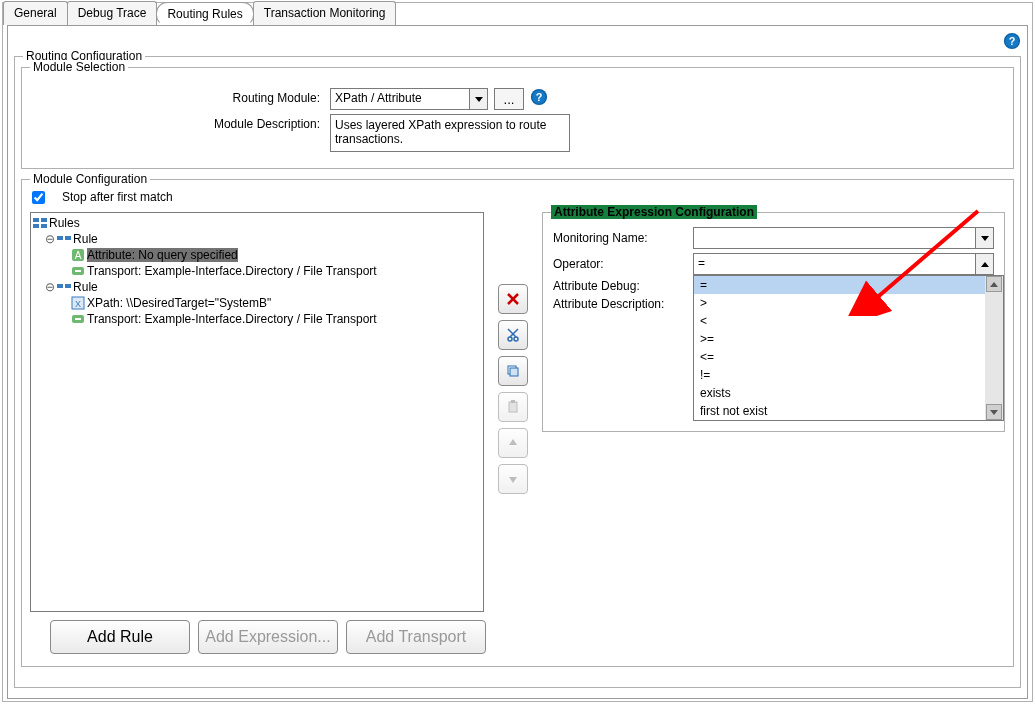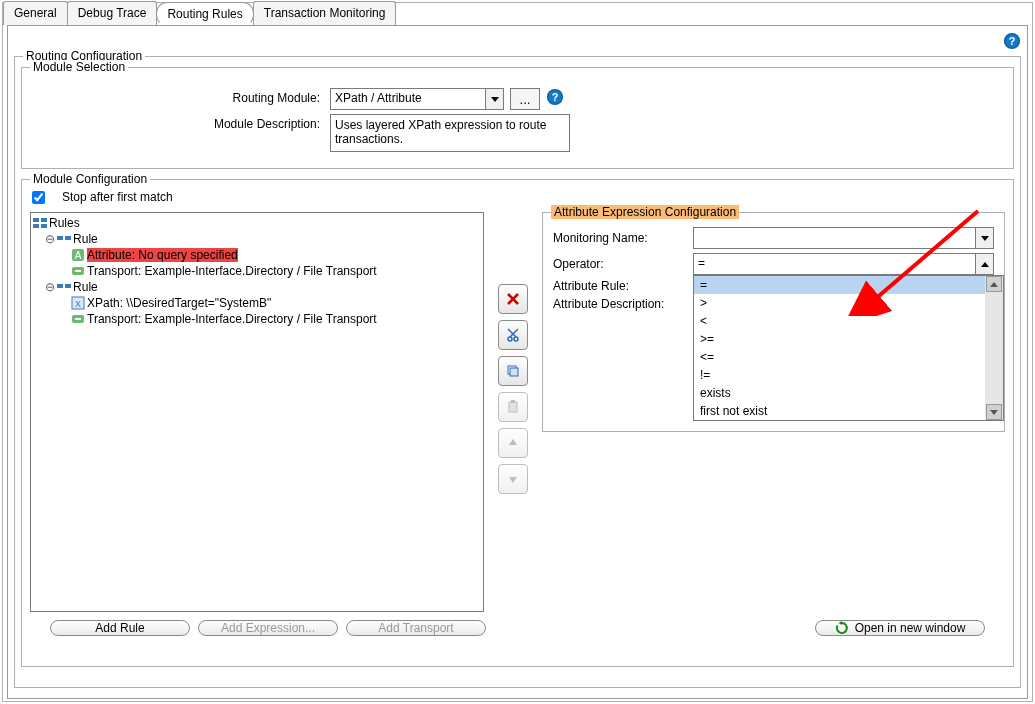--- a/index.html
+++ b/index.html
@@ -92,21 +92,21 @@
   .combo {
     display: inline-flex;
     align-items: stretch;
     height: 22px;
   }
   .combo-input {
     border: 1px solid #7a7a7a;
     background: #fff;
     font-size: 12px;
     padding: 2px 4px;
-    width: 156px;
+    width: 140px;
   }
   .combo-btn {
     border: 1px solid #7a7a7a;
     border-left: none;
     background: #f0f0f0;
     width: 18px;
     display: flex;
     align-items: center;
     justify-content: center;
     cursor: pointer;
@@ -156,21 +156,21 @@
     display: flex;
     align-items: center;
     gap: 2px;
     white-space: nowrap;
     padding: 1px 0;
   }
   .tree-indent-1 { padding-left: 0px; }
   .tree-indent-2 { padding-left: 12px; }
   .tree-indent-3 { padding-left: 38px; }
   .tree-sel {
-    background: #ef4444;
+    background: #737373;
   }
   .node-icon {
     width: 14px; height: 14px; display:inline-block; flex:0 0 14px;
   }
   .side-buttons {
     display: flex;
     flex-direction: column;
     gap: 6px;
     margin-top: 72px;
   }
@@ -195,23 +195,23 @@
     position: relative;
     flex: 1;
     margin-top: 0;
     height: 220px;
     padding: 10px;
   }
   .attr-legend {
     position: absolute;
     top: -8px;
     left: 8px;
-    background: #fdba74;
+    background: #15803d;
     padding: 0 3px;
-    font-weight: normal;
+    font-weight: bold;
     font-size: 12px;
     text-align: center;
   }
   .attr-row {
     display: flex;
     align-items: center;
     margin: 4px 0;
   }
   .attr-row .alabel {
     width: 140px;
@@ -257,24 +257,24 @@
   
   .bottom-bar {
     display: flex;
     align-items: center;
     padding: 4px 24px 8px 24px;
     gap: 8px;
   }
   .btn {
     border: 1px solid #8a8a8a;
     background: linear-gradient(#fefefe,#eaeaea);
-    border-radius: 9px;
+    border-radius: 4px;
     min-width: 140px;
-    height: 16px;
-    font-size: 12px;
+    height: 34px;
+    font-size: 16px;
     cursor: pointer;
     display: inline-flex;
     align-items: center;
     justify-content: center;
   }
   .btn.disabled {
     color: #999; cursor: default;
   }
   .open-win {
     margin-left: auto;
@@ -483,21 +483,21 @@
               <div class="alabel">Operator:</div>
               <div class="attr-input combo">
                 <div class="combo-input">=</div>
                 <div class="combo-btn">
                     <span class="tri-up"></span>
                   </div>
               </div>
             </div>
 
             <div class="attr-row">
-              <div class="alabel">Attribute Rule:</div>
+              <div class="alabel">Attribute Debug:</div>
             </div>
             <div class="attr-row">
               <div class="alabel">Attribute Description:</div>
             </div>
 
             <div class="dropdown-list" style="top:62px;">
               <div class="dropdown-items">
                 <div class="opt-sel">=</div>
                 <div>&gt;</div>
                 <div>&lt;</div>
@@ -519,27 +519,20 @@
             </div>
 
           </div>
 
         </div>
 
         <div class="bottom-bar">
           <button class="btn">Add Rule</button>
           <button class="btn disabled">Add Expression...</button>
           <button class="btn disabled">Add Transport</button>
-          <button class="btn open-win">
-            <svg width="14" height="14" viewBox="0 0 14 14">
-                <path d="M7 2 A5 5 0 1 1 2.5 4.5" fill="none" stroke="#1a8a1a" stroke-width="2"></path>
-                <path d="M7 0 L7 4 L3.5 2 Z" fill="#1a8a1a"></path>
-              </svg>
-            <span>Open in new window</span>
-          </button>
         </div>
 
       </div>
 
     </div>
 
   </div>
 </div>
 
 </body></html>

